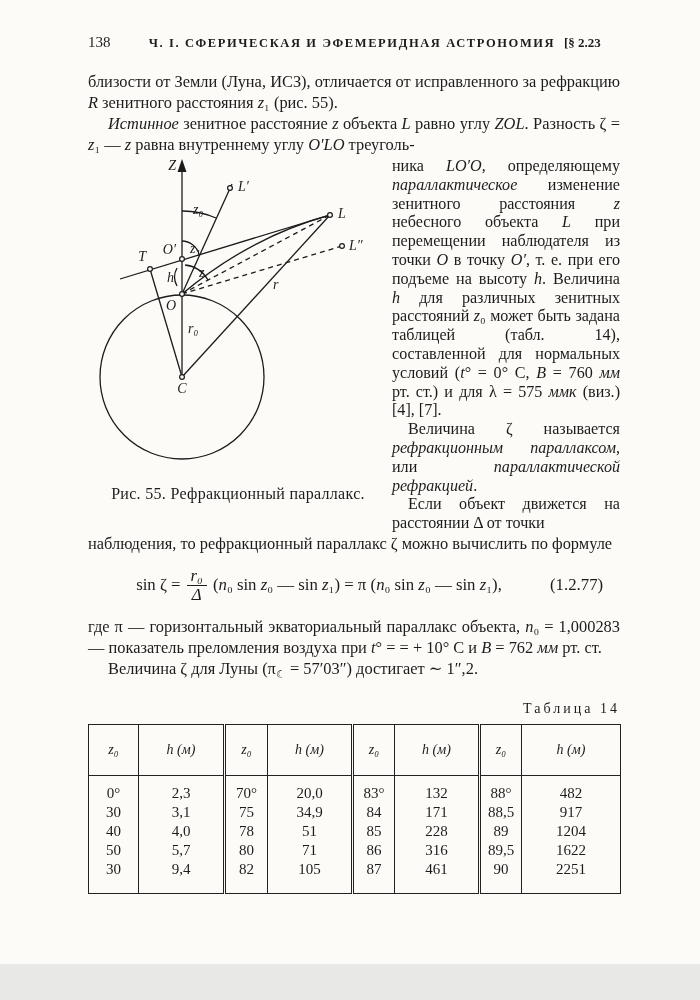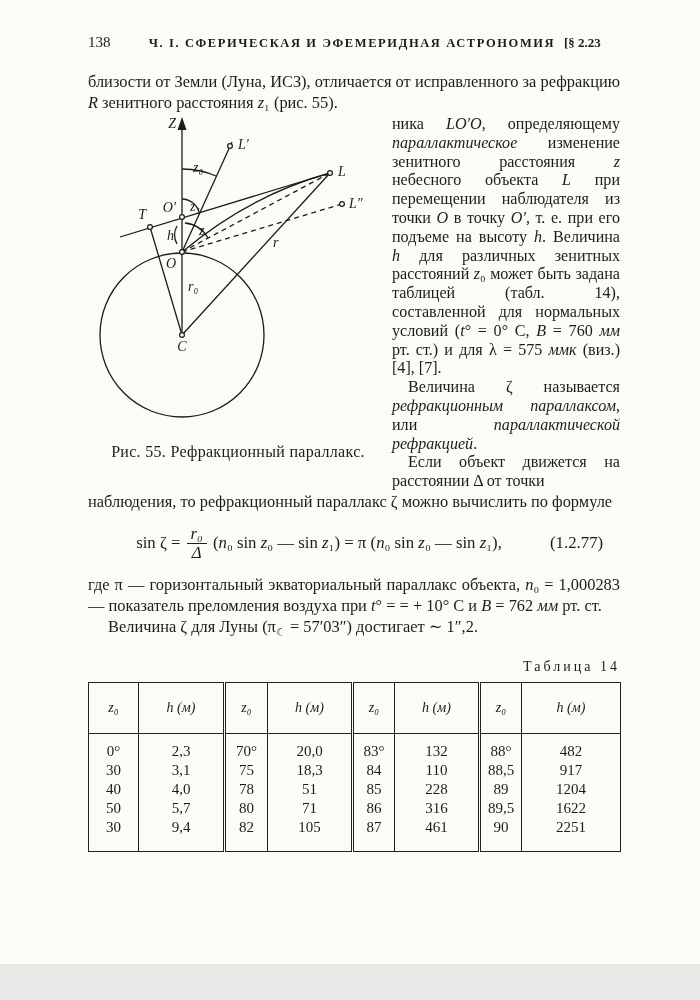--- a/index.html
+++ b/index.html
@@ -57,20 +57,21 @@
 
 <div class="page">
 
   <div class="runhead">
     <span class="pagenum">138</span>
     <span class="runtitle">Ч. I. СФЕРИЧЕСКАЯ И ЭФЕМЕРИДНАЯ АСТРОНОМИЯ</span>
     <span class="secref">[§ 2.23</span>
   </div>
 
   <p class="bt">близости от Земли (Луна, ИСЗ), отличается от исправленного за рефракцию <i>R</i> зенитного расстояния <i>z</i>₁ (рис. 55).</p>
+  <p class="bt indent"><i>Истинное</i> зенитное расстояние <i>z</i> объекта <i>L</i> равно углу <i>ZOL</i>. Разность ζ = <i>z</i>₁ — <i>z</i> равна внутреннему углу <i>O′LO</i> треуголь-</p>
 
   <div class="row">
     <div class="figbox">
       <svg width="292" height="318" viewBox="0 0 292 318">
         <g stroke="#1b1b1b" fill="none" stroke-width="1.3">
           <circle cx="90" cy="220" r="82"></circle>
           <line x1="90" y1="14" x2="90" y2="220"></line>
           <line x1="90" y1="137" x2="140" y2="27"></line>
           <line x1="28" y1="122" x2="238" y2="58"></line>
           <line x1="90" y1="220" x2="58" y2="112"></line>
@@ -169,23 +170,23 @@
         <td class="vr">20,0</td>
         <td class="dbl">83°</td>
         <td class="vr">132</td>
         <td class="dbl">88°</td>
         <td class="vr">482</td>
       </tr>
       <tr>
         <td>30</td>
         <td class="vr">3,1</td>
         <td class="dbl">75</td>
-        <td class="vr">18,3</td>
+        <td class="vr">34,9</td>
         <td class="dbl">84</td>
-        <td class="vr">110</td>
+        <td class="vr">171</td>
         <td class="dbl">88,5</td>
         <td class="vr">917</td>
       </tr>
       <tr>
         <td>40</td>
         <td class="vr">4,0</td>
         <td class="dbl">78</td>
         <td class="vr">51</td>
         <td class="dbl">85</td>
         <td class="vr">228</td>

